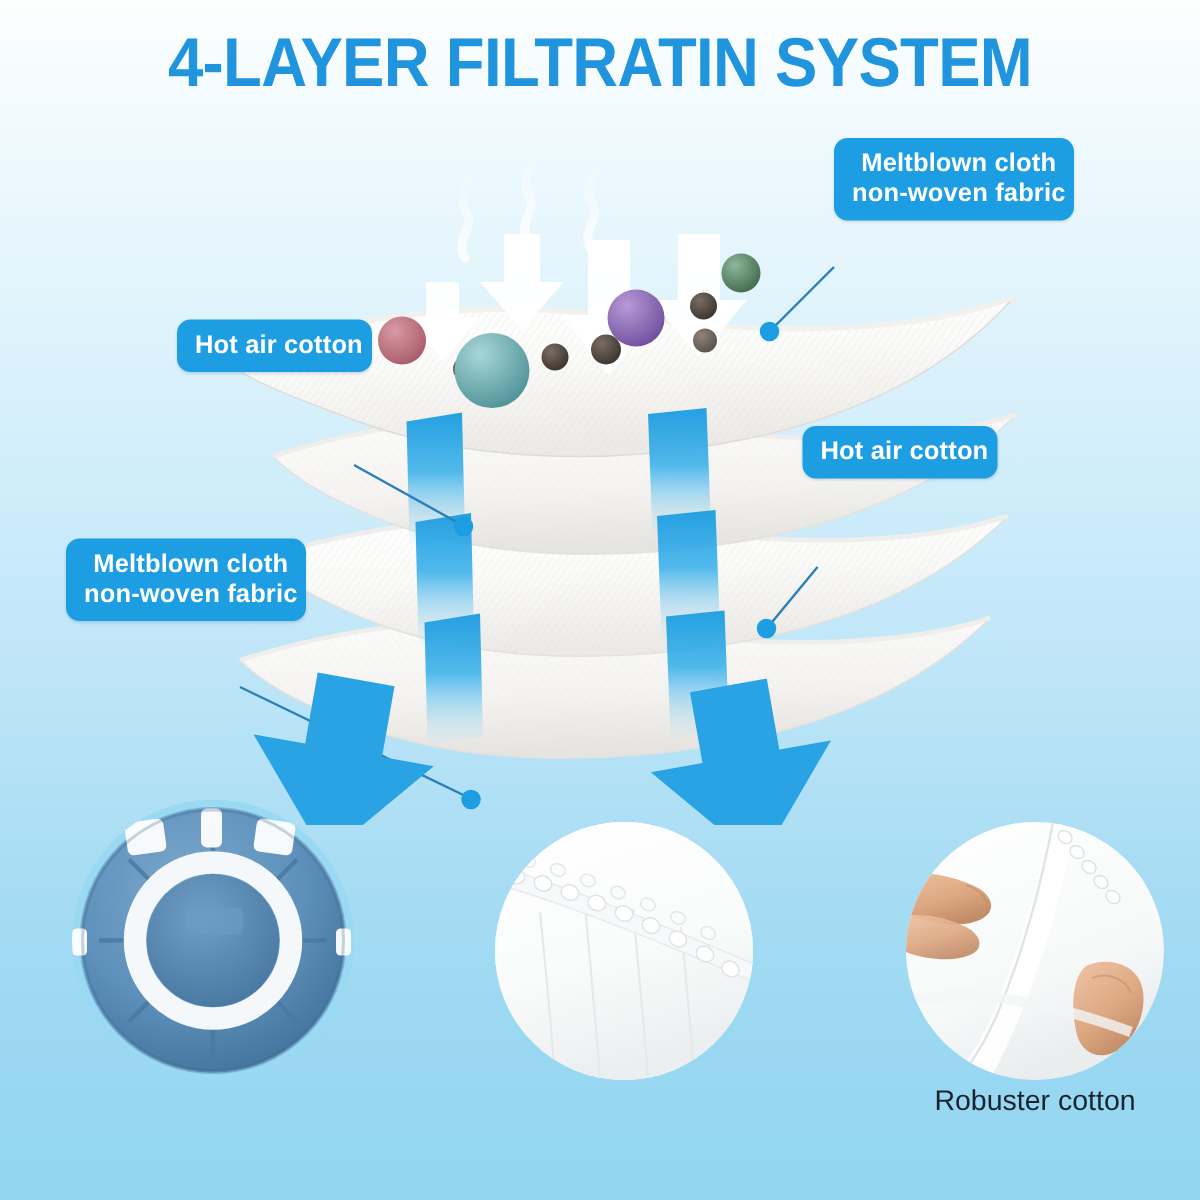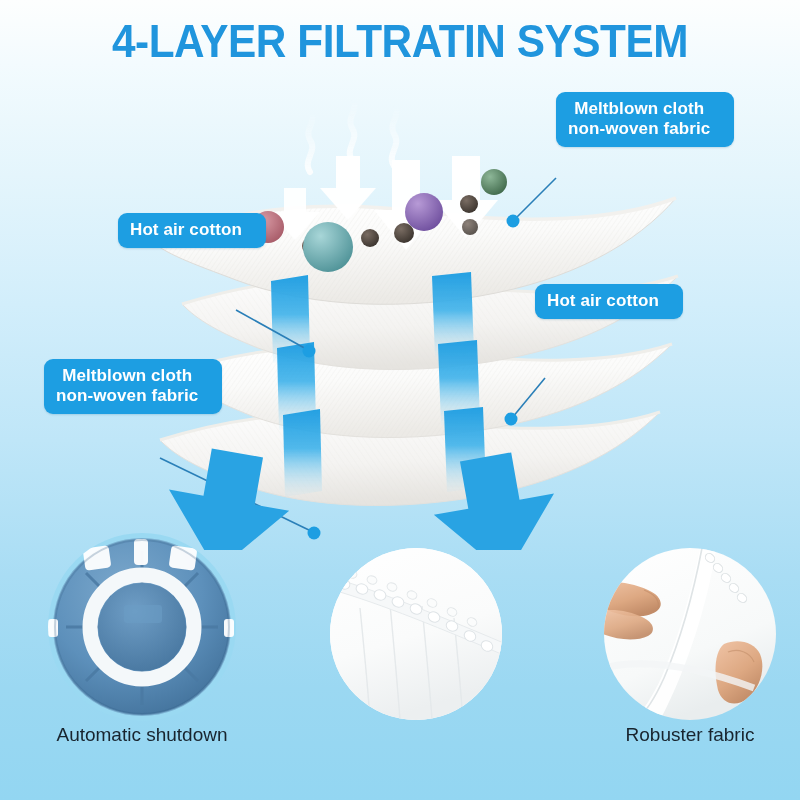--- a/index.html
+++ b/index.html
@@ -39,21 +39,21 @@
 
   
   .callout{
     position:absolute;
     background:#1d9ee2;
     color:#ffffff;
     border-radius:9px;
     font-weight:bold;
     font-size:17px;
     line-height:20px;
-    padding:7px 24px 8px 12px;
+    padding:7px 6px 8px 12px;
     white-space:pre-line;
     box-shadow:0 1px 2px rgba(0,90,140,.18);
     letter-spacing:0.1px;
   }
   .callout.two{font-size:17px;line-height:20px;}
   #cl-meltblown-top{left:556px;top:92px;text-align:center;}
   #cl-hotair-left{left:118px;top:213px;}
   #cl-hotair-right{left:535px;top:284px;}
   #cl-meltblown-left{left:44px;top:359px;text-align:center;}
 
@@ -385,16 +385,15 @@
       <g>
         <path d="M120,96 C134,90 150,94 156,106 C162,120 156,140 144,150
                  C132,160 118,156 114,142 C110,126 110,104 120,96 Z" fill="url(#skinG)"></path>
         <path d="M124,104 C134,100 146,104 150,114" fill="none" stroke="#c08a66" stroke-width="1.2" opacity="0.55"></path>
       </g>
 
       <path d="M0,120 C40,110 90,118 150,140" fill="none" stroke="#f2f5f6" stroke-width="7" opacity="0.8"></path>
     </svg>
   </div>
 
-  <div class="caption" id="cap-1">Automatic shutdown</div>
-  <div class="caption" id="cap-3">Robuster fabric</div>
+  <div class="caption" id="cap-3">Robuster cotton</div>
 
 </div>
 
 </body></html>

